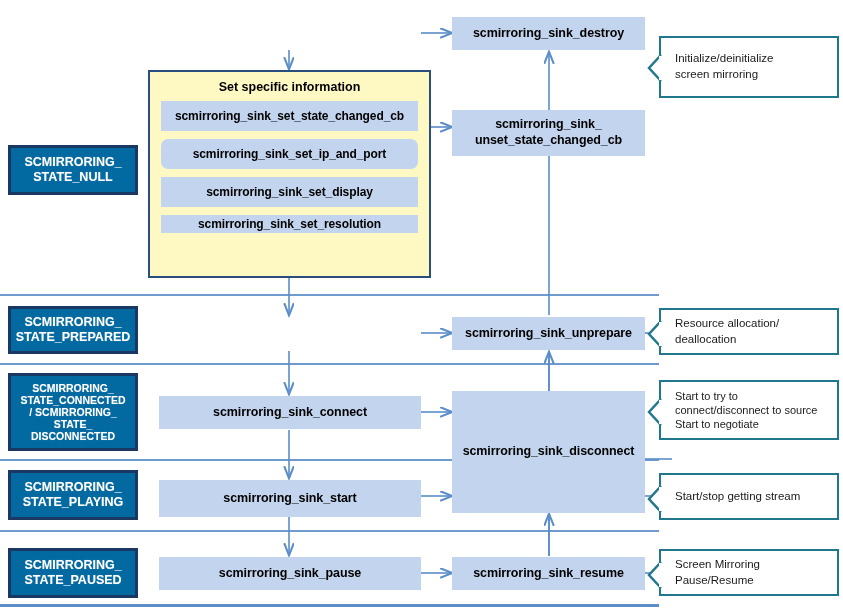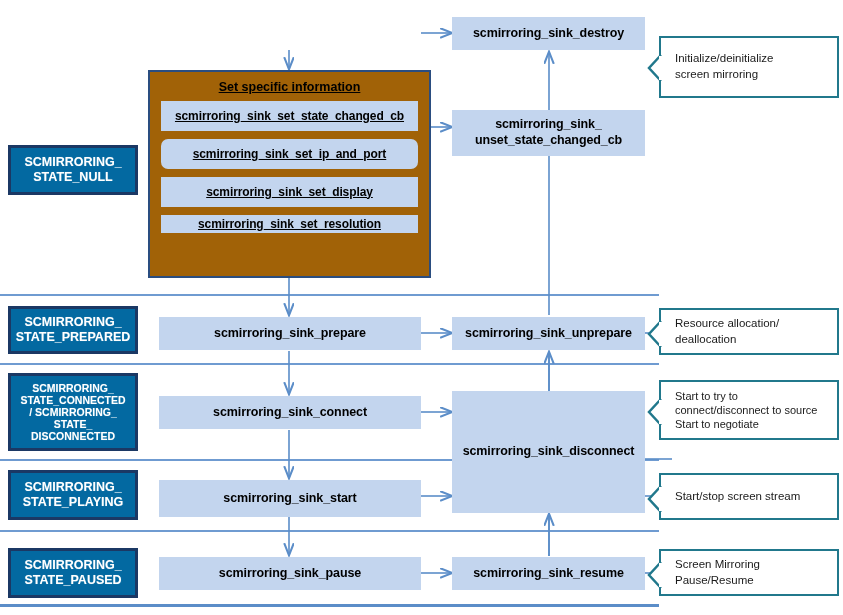--- a/index.html
+++ b/index.html
@@ -38,24 +38,23 @@
     display:flex;align-items:center;justify-content:center;
     text-align:center;
     line-height:1.2;
     z-index:7;
     text-shadow:0 0 1px rgba(255,255,255,0.35);
   }
   .statebox.tiny{font-size:10.5px;line-height:1.15;}
 
   
   .panel{
-    background:#a16207;
+    background:#fef9c3;
     border:2.5px solid #2a4d80;
     z-index:5;
-    text-decoration:underline;
   }
   .panel-title{
     font-weight:bold;font-size:12.5px;color:#000;
     text-align:center;
     width:100%;
   }
 
   
   .callout{
     background:#ffffff;
@@ -189,23 +188,20 @@
     <div class="apibox small" style="height:18px;">
       <span>scmirroring_sink_set_resolution</span>
     </div>
   </div>
 
   <div class="abs apibox" style="left:452px;top:110px;width:193px;height:46px;">
     <span style="white-space:pre-line;">scmirroring_sink_
 unset_state_changed_cb</span>
   </div>
 
-  <div class="abs apibox" style="left:159px;top:317px;width:262px;height:33px;">
-    <span>scmirroring_sink_prepare</span>
-  </div>
 
   <div class="abs apibox" style="left:452px;top:317px;width:193px;height:33px;">
     <span>scmirroring_sink_unprepare</span>
   </div>
 
   <div class="abs apibox" style="left:159px;top:396px;width:262px;height:33px;">
     <span>scmirroring_sink_connect</span>
   </div>
 
   <div class="abs apibox" style="left:452px;top:391px;width:193px;height:122px;">
@@ -250,21 +246,21 @@
     <div class="callout-text" style="white-space:pre-line;font-size:11px;line-height:1.3;">Start to try to
 connect/disconnect to source
 Start to negotiate</div>
   </div>
 
   <div class="abs callout" style="left:659px;top:473px;width:180px;height:47px;">
     <svg class="notch" style="top:11px;" viewBox="0 0 13 26">
       <path d="M13,0 L1,13 L13,26" fill="#ffffff" stroke="#21788c" stroke-width="2.5" stroke-linejoin="miter"></path>
       <rect x="11" y="1" width="4" height="24" fill="#ffffff"></rect>
     </svg>
-    <div class="callout-text" style="white-space:pre-line;">Start/stop screen stream</div>
+    <div class="callout-text" style="white-space:pre-line;">Start/stop getting stream</div>
   </div>
 
   <div class="abs callout" style="left:659px;top:549px;width:180px;height:47px;">
     <svg class="notch" style="top:11px;" viewBox="0 0 13 26">
       <path d="M13,0 L1,13 L13,26" fill="#ffffff" stroke="#21788c" stroke-width="2.5" stroke-linejoin="miter"></path>
       <rect x="11" y="1" width="4" height="24" fill="#ffffff"></rect>
     </svg>
     <div class="callout-text" style="white-space:pre-line;">Screen Mirroring
 Pause/Resume</div>
   </div>

